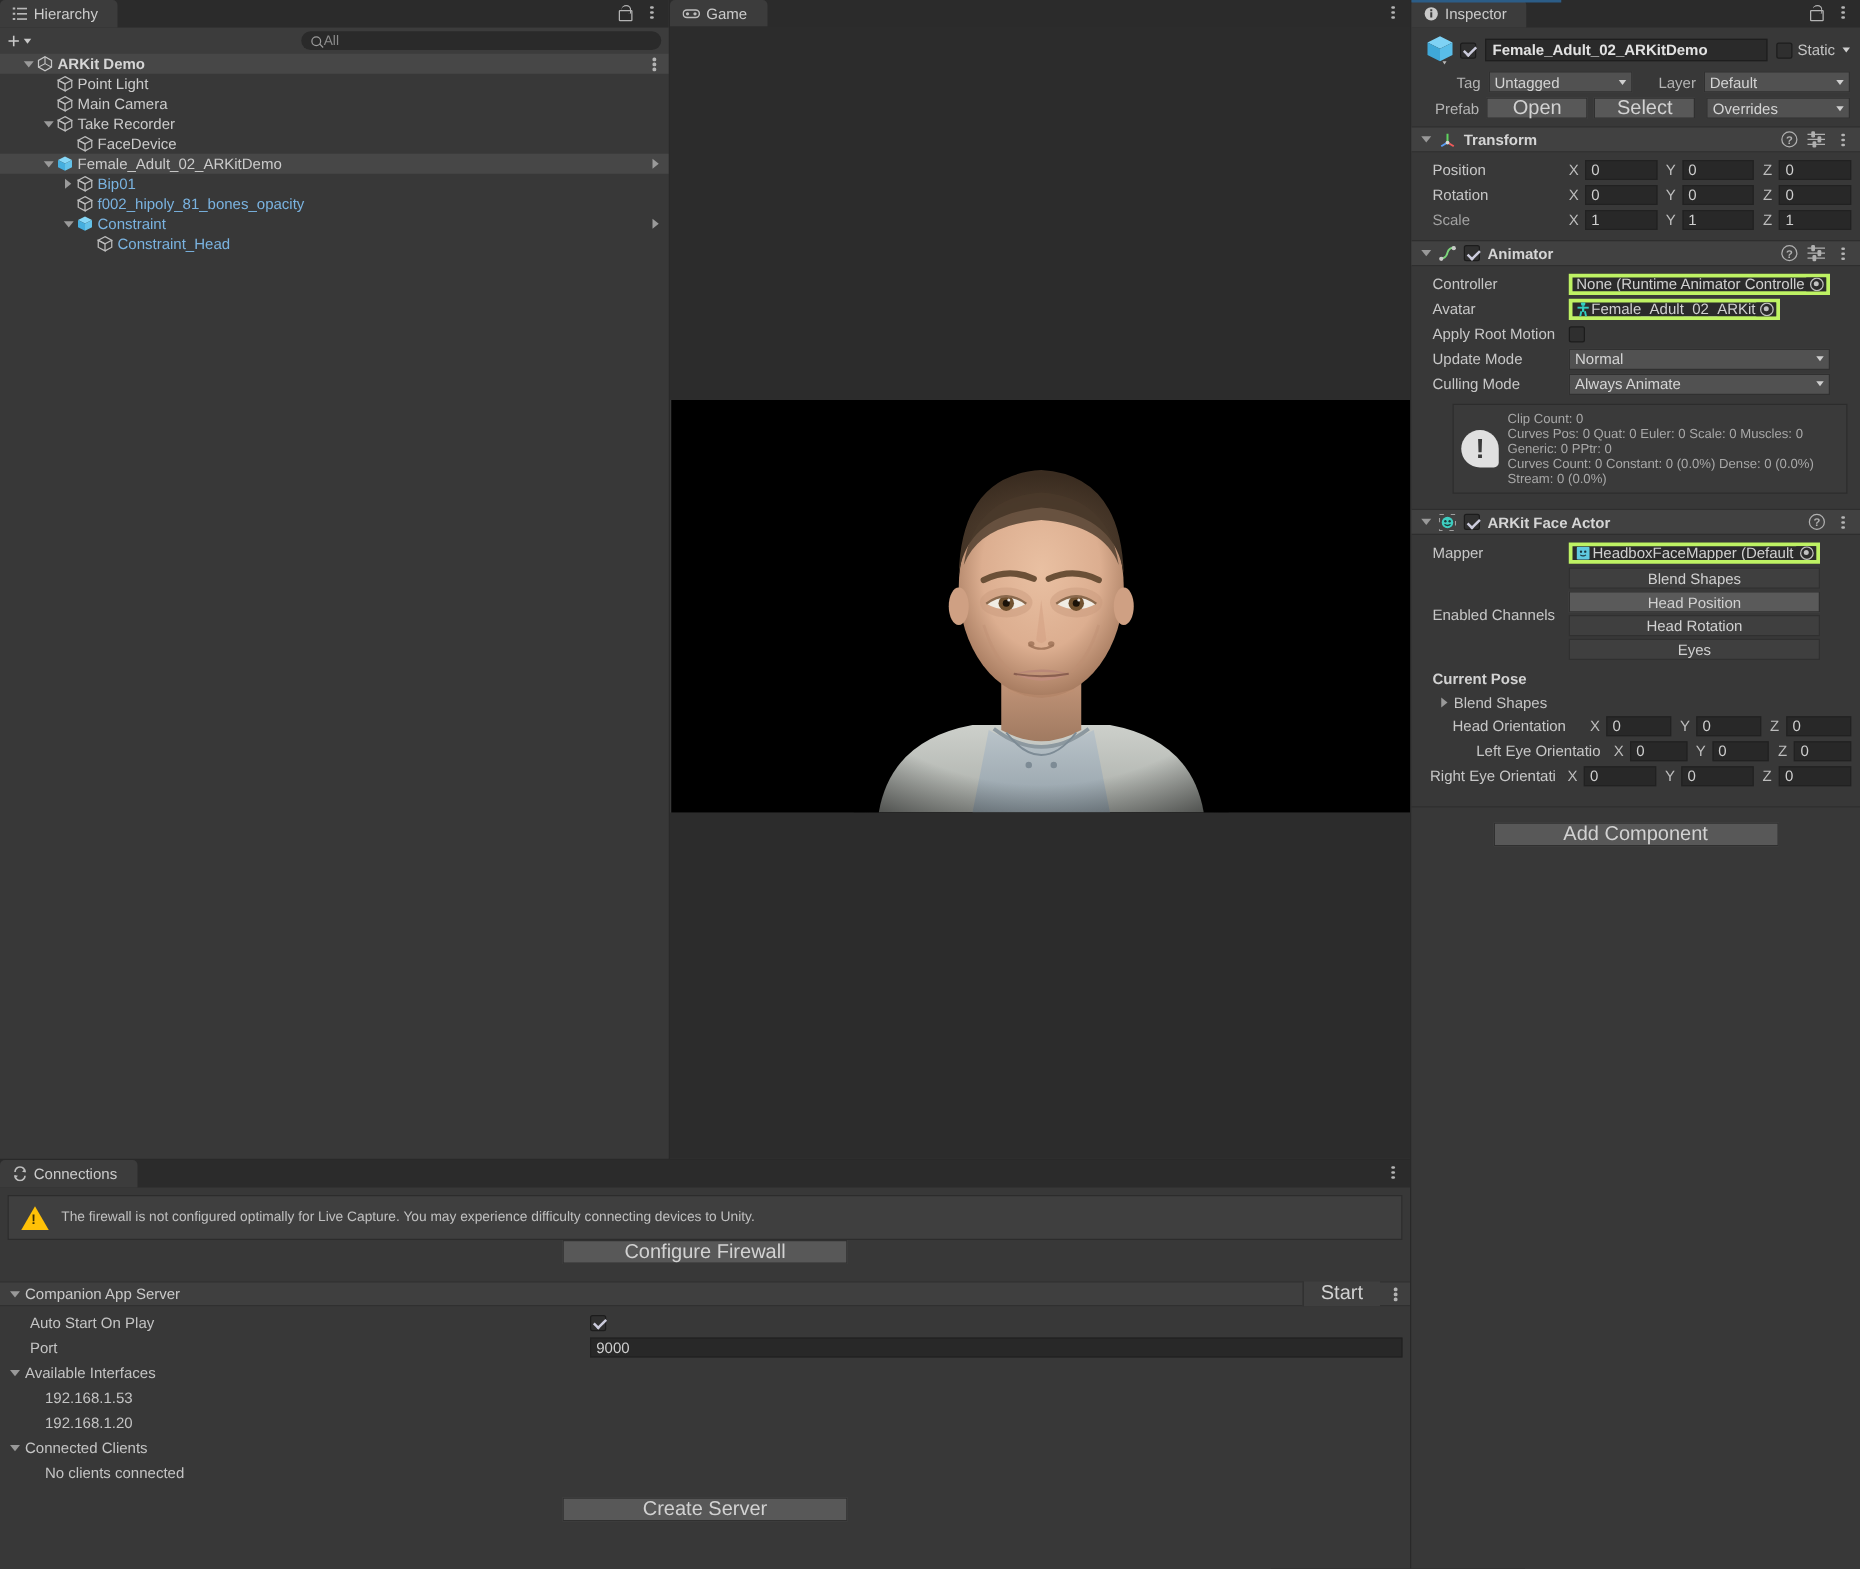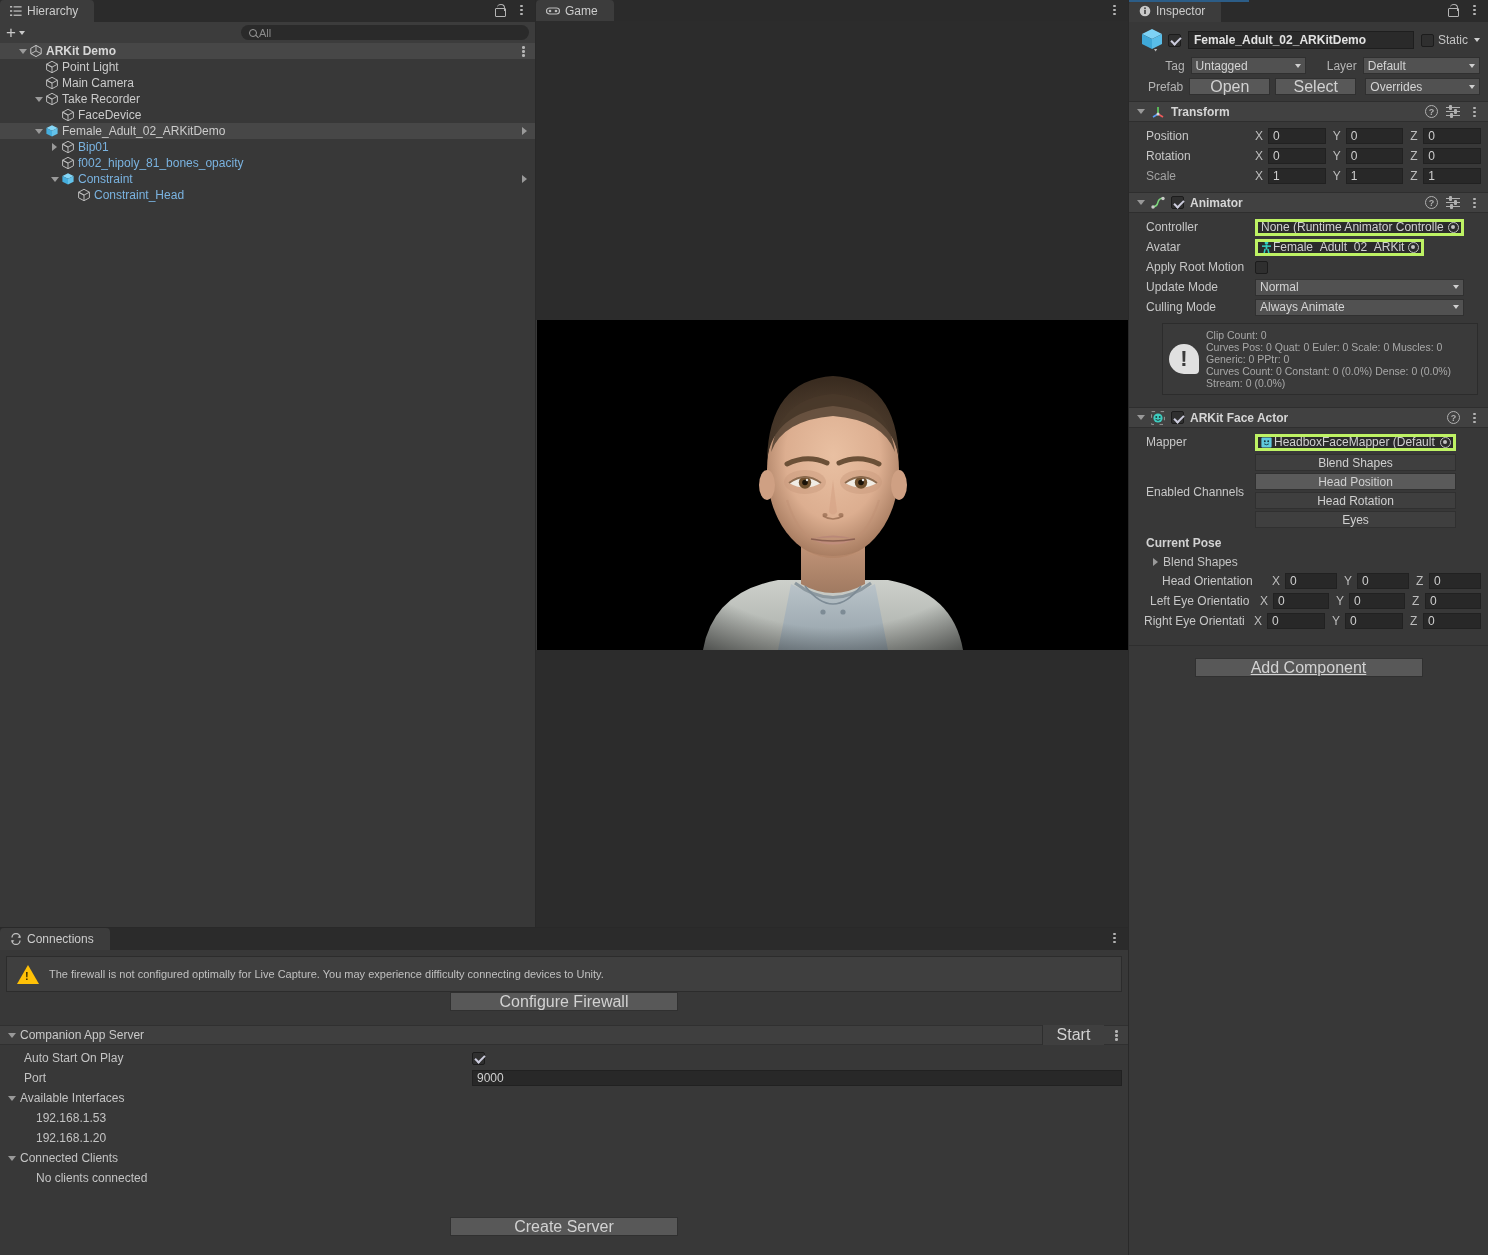--- a/index.html
+++ b/index.html
@@ -215,21 +215,21 @@
     line-height:1;
   }
   .infotext { font-size:10.5px; color:#a8a8a8; line-height:12px; }
   .chbtn {
     height:17px; background:#3f3f3f; border:1px solid #303030; font-size:12px; color:#d0d0d0;
     display:flex; align-items:center; justify-content:center; margin-bottom:2px; cursor:pointer;
   }
   .chbtn.hot { background:#5a5a5a; }
   .secthdr { font-size:12px; font-weight:bold; color:#d2d2d2; padding:6px 0 2px 17px; }
   .add-comp-wrap { display:flex; justify-content:center; margin-top:12px; }
-  .add-comp { width:228px; height:19px;text-decoration:underline; }
+  .add-comp { width:228px; height:19px; }
   .hr { height:1px; background:#2e2e2e; margin-top:8px; }
 </style>
 </head>
 <body>
 
 <div class="app">
 
   <div class="panel" id="hierarchy">
     <div class="tabbar">
       <div class="tab focused">
@@ -608,21 +608,21 @@
       </div>
 
     <div style="height:20px;display:flex;align-items:center;gap:4px;padding-left:8px;">
       <span class="tri-sm-dn"></span>
       <span>Connected Clients</span>
     </div>
     <div class="prow">
       <span class="sublbl">No clients connected</span>
     </div>
 
-    <div style="height:38px;display:flex;align-items:flex-end;justify-content:center;margin-top:10px;">
+    <div style="height:38px;display:flex;align-items:flex-start;justify-content:center;margin-top:10px;">
       <div class="btn" style="width:228px;">
         <span>Create Server</span>
       </div>
     </div>
   </div>
 
   <div class="panel" id="inspector">
     <div class="tabbar">
       <div class="tab-accent" style="width:120px"></div>
       <div class="tab focused">
@@ -899,21 +899,21 @@
         <div id="pose-rows">
             <div class="vrow" style="padding-left: 33px;">
               <span class="vlabel" style="width:110px;white-space:nowrap;overflow:hidden">Head Orientation</span>
               <span class="axis">X</span>
               <span class="axisfield">0</span>
               <span class="axis">Y</span>
               <span class="axisfield">0</span>
               <span class="axis">Z</span>
               <span class="axisfield">0</span>
             </div>
-            <div class="vrow" style="padding-left: 21px;">
+            <div class="vrow" style="padding-left: 52px;">
               <span class="vlabel" style="width:110px;white-space:nowrap;overflow:hidden">Left Eye Orientatio</span>
               <span class="axis">X</span>
               <span class="axisfield">0</span>
               <span class="axis">Y</span>
               <span class="axisfield">0</span>
               <span class="axis">Z</span>
               <span class="axisfield">0</span>
             </div>
             <div class="vrow" style="padding-left: 15px;">
               <span class="vlabel" style="width:110px;white-space:nowrap;overflow:hidden">Right Eye Orientati</span>

